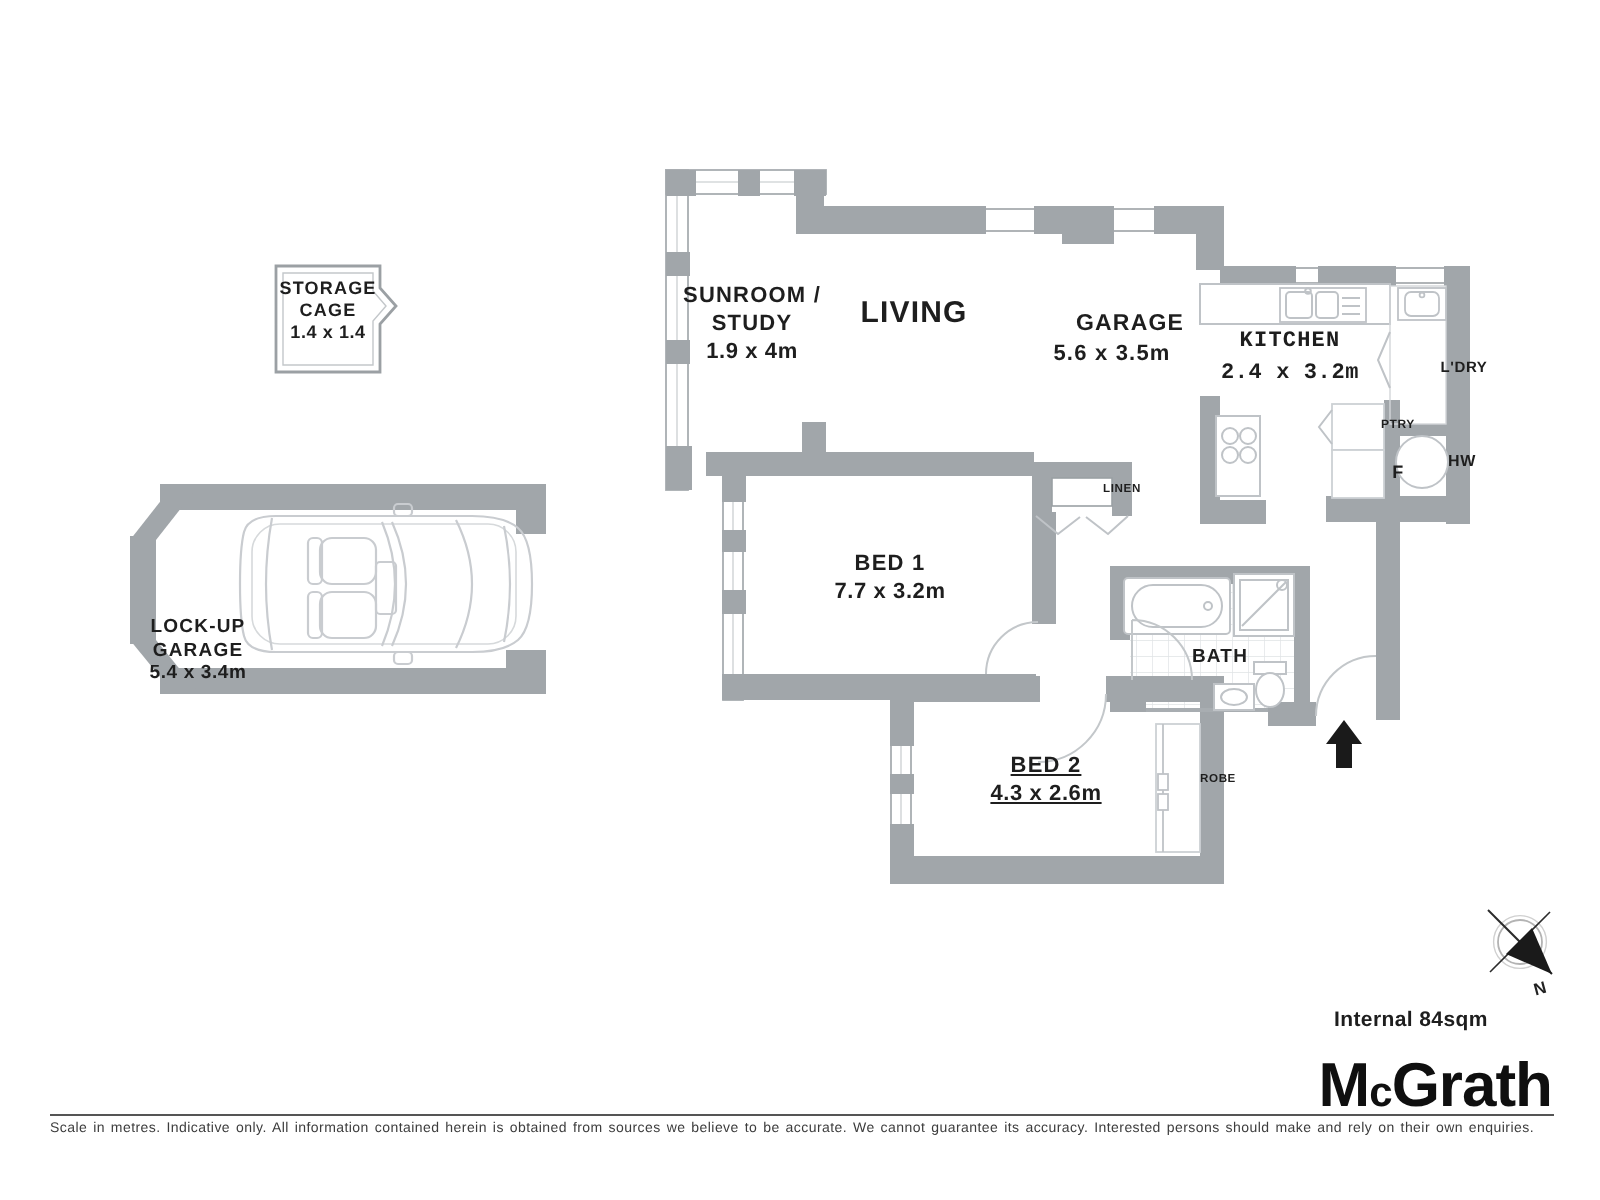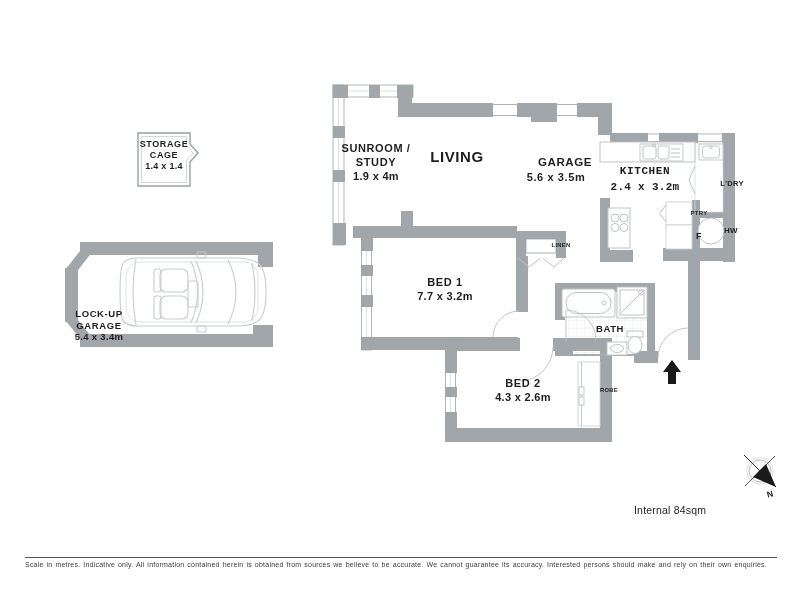--- a/index.html
+++ b/index.html
@@ -4,21 +4,21 @@
 <style>
   html,body{margin:0;padding:0;background:#fff;}
   .stage{position:relative;width:800px;height:600px;background:#fff;overflow:hidden;
          font-family:"Liberation Sans",sans-serif;}
   .stage svg{position:absolute;left:0;top:0;}
   .lbl{position:absolute;transform:translateX(-50%);text-align:center;color:#1e1e1e;
        font-weight:bold;white-space:nowrap;letter-spacing:.6px;}
   .lbl .dim{letter-spacing:.3px;}
   .tiny{font-weight:bold;letter-spacing:.3px;margin-left:20px;}
   .room{font-size:11px;line-height:14px;}
-  .internal{position:absolute;left:634px;top:504px;font-size:10.5px;font-weight:normal;
+  .internal{position:absolute;left:667px;top:504px;font-size:10.5px;font-weight:bold;
             color:#1e1e1e;letter-spacing:.2px;}
   .north{position:absolute;left:770px;top:489px;font-size:8.5px;font-weight:bold;color:#222;
          transform:translateX(-50%) rotate(-15deg);}
   .logo{position:absolute;right:24px;top:528px;font-size:31px;line-height:30px;font-weight:700;
         color:#0f0f0f;letter-spacing:-.5px;}
   .logo .c{font-size:21px;font-weight:700;}
   .rule{position:absolute;left:25px;top:557px;width:752px;height:1px;background:#555;}
   .disclaimer{position:absolute;left:25px;top:561px;width:760px;font-size:7px;
               color:#3c3c3c;letter-spacing:.22px;word-spacing:.8px;}
 </style>
@@ -229,36 +229,37 @@
 <div class="lbl tiny" style="left:712px;top:179px;font-size:7.5px;">L'DRY</div>
 <div class="lbl tiny" style="left:679px;top:210px;font-size:6px;">PTRY</div>
 <div class="lbl tiny" style="left:679px;top:231px;font-size:9px;">F</div>
 <div class="lbl tiny" style="left:711px;top:226px;font-size:8px;">HW</div>
 <div class="lbl tiny" style="left:541px;top:242px;font-size:5.8px;">LINEN</div>
 <div class="lbl room" style="left:445px;top:275px;">
   <div>BED 1</div>
   <div class="dim">7.7 x 3.2m</div>
 </div>
 <div class="lbl" style="left:610px;top:323px;font-size:9.5px;text-align:center;">BATH</div>
-<div class="lbl room" style="left:523px;top:376px;">
+<div class="lbl room" style="left:523px;top:376px;text-decoration:underline;">
   <div>BED 2</div>
   <div class="dim">4.3 x 2.6m</div>
 </div>
 <div class="lbl tiny" style="left:589px;top:387px;font-size:5.8px;">ROBE</div>
 <div class="lbl" style="left:164px;top:139px;font-size:9px;line-height:11px;">
   <div>STORAGE</div>
   <div>CAGE</div>
   <div class="dim">1.4 x 1.4</div>
 </div>
 <div class="lbl" style="left:99px;top:279px;font-size:9.5px;line-height:11.5px;margin-top:29px;">
   <div>LOCK-UP</div>
   <div>GARAGE</div>
   <div class="dim">5.4 x 3.4m</div>
 </div>
 
 <div class="internal">Internal 84sqm</div>
 <div class="north">N</div>
 
+<div class="logo"><span>M</span><span class="c">c</span><span>Grath</span></div>
 
 <div class="rule"></div>
 <div class="disclaimer">Scale in metres. Indicative only. All information contained herein is obtained from sources we believe to be accurate. We cannot guarantee its accuracy. Interested persons should make and rely on their own enquiries.</div>
 
 </div>
 
 </body></html>

